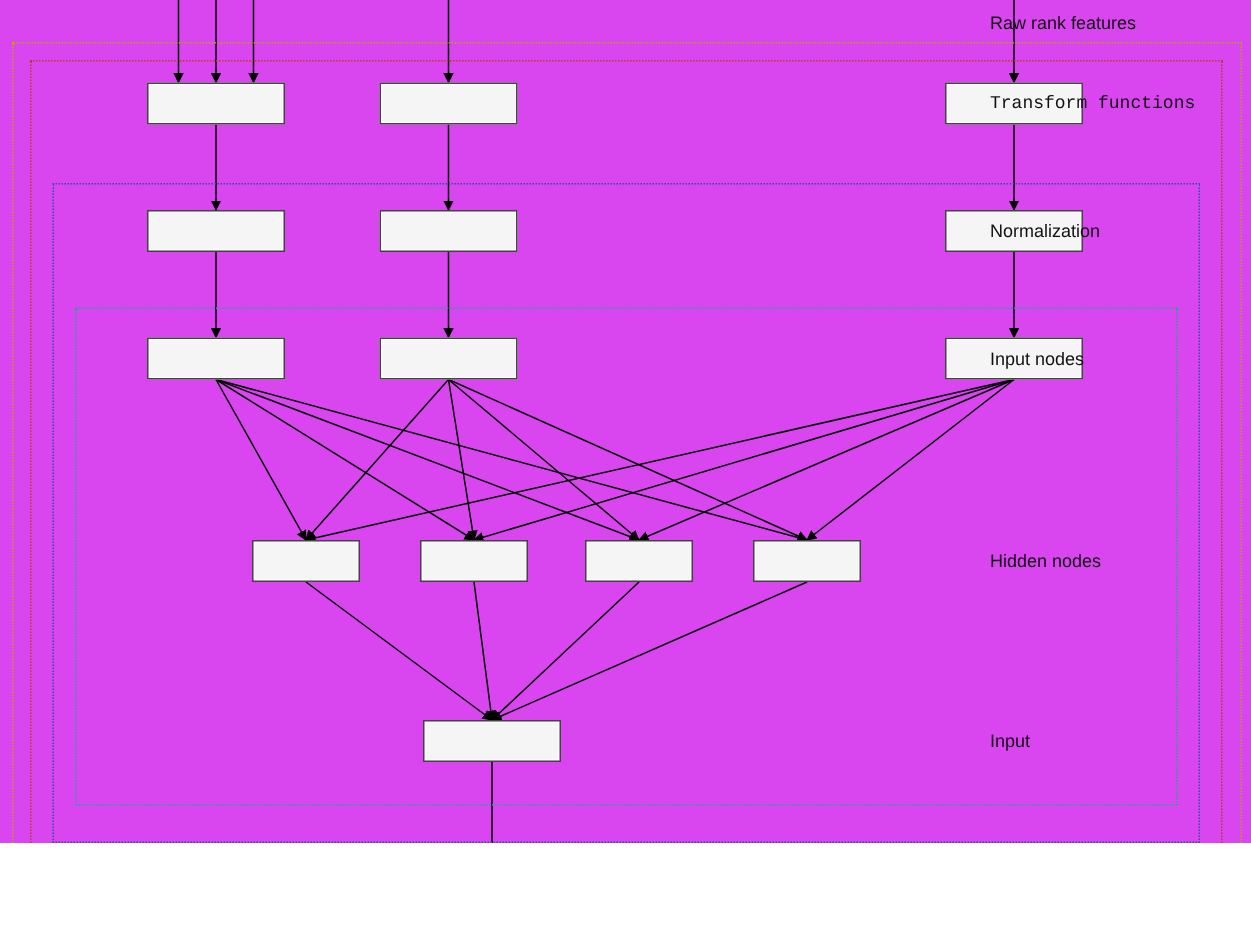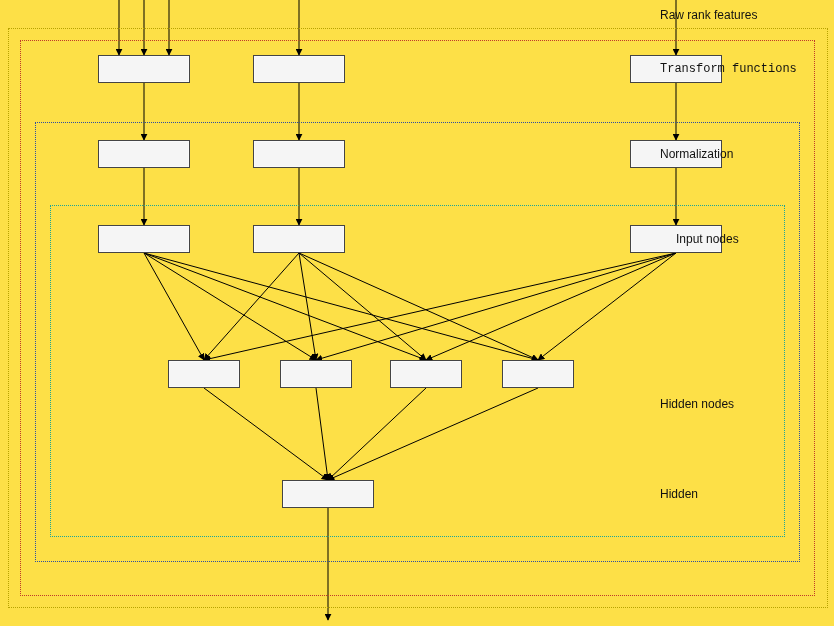--- a/index.html
+++ b/index.html
@@ -6,22 +6,22 @@
     margin: 0;
     padding: 0;
     background: #fff;
     font-family: Arial, Helvetica, sans-serif;
     font-size: 12px;
     color: #222;
   }
   .canvas {
     position: relative;
     width: 834px;
-    height: 626px;
-    background: #fde047;
+    height: 562px;
+    background: #d946ef;
   }
   svg.wires {
     position: absolute;
     left: 0; top: 0;
     width: 834px; height: 626px;
     pointer-events: none;
   }
   .bbox {
     position: absolute;
     border: 1px dotted;
@@ -105,16 +105,16 @@
   <div class="node" id="h0" style="left: 168px; top: 360px; width: 72px; height: 28px;"></div>
   <div class="node" id="h1" style="left: 280px; top: 360px; width: 72px; height: 28px;"></div>
   <div class="node" id="h2" style="left: 390px; top: 360px; width: 72px; height: 28px;"></div>
   <div class="node" id="h3" style="left: 502px; top: 360px; width: 72px; height: 28px;"></div>
 
   <div class="node" id="s0" style="left: 282px; top: 480px; width: 92px; height: 28px;"></div>
 
   <div class="label" id="lbl-raw" style="left: 660px; top: 8px;">Raw rank features</div>
   <div class="label" id="lbl-tf" style="left: 660px; top: 62px; font-family: Liberation Mono, monospace;">Transform functions</div>
   <div class="label" id="lbl-norm" style="left: 660px; top: 147px; text-align: center;">Normalization</div>
-  <div class="label" id="lbl-in" style="left: 660px; top: 232px; margin-left: 16px;">Input nodes</div>
-  <div class="label" id="lbl-hid" style="left: 660px; top: 367px; margin-top: 30px;">Hidden nodes</div>
-  <div class="label" id="lbl-sc" style="left: 660px; top: 487px;">Hidden</div>
+  <div class="label" id="lbl-in" style="left: 660px; top: 232px;">Input nodes</div>
+  <div class="label" id="lbl-hid" style="left: 660px; top: 367px;">Hidden nodes</div>
+  <div class="label" id="lbl-sc" style="left: 660px; top: 487px;">Input</div>
 </div>
 
 </body></html>

